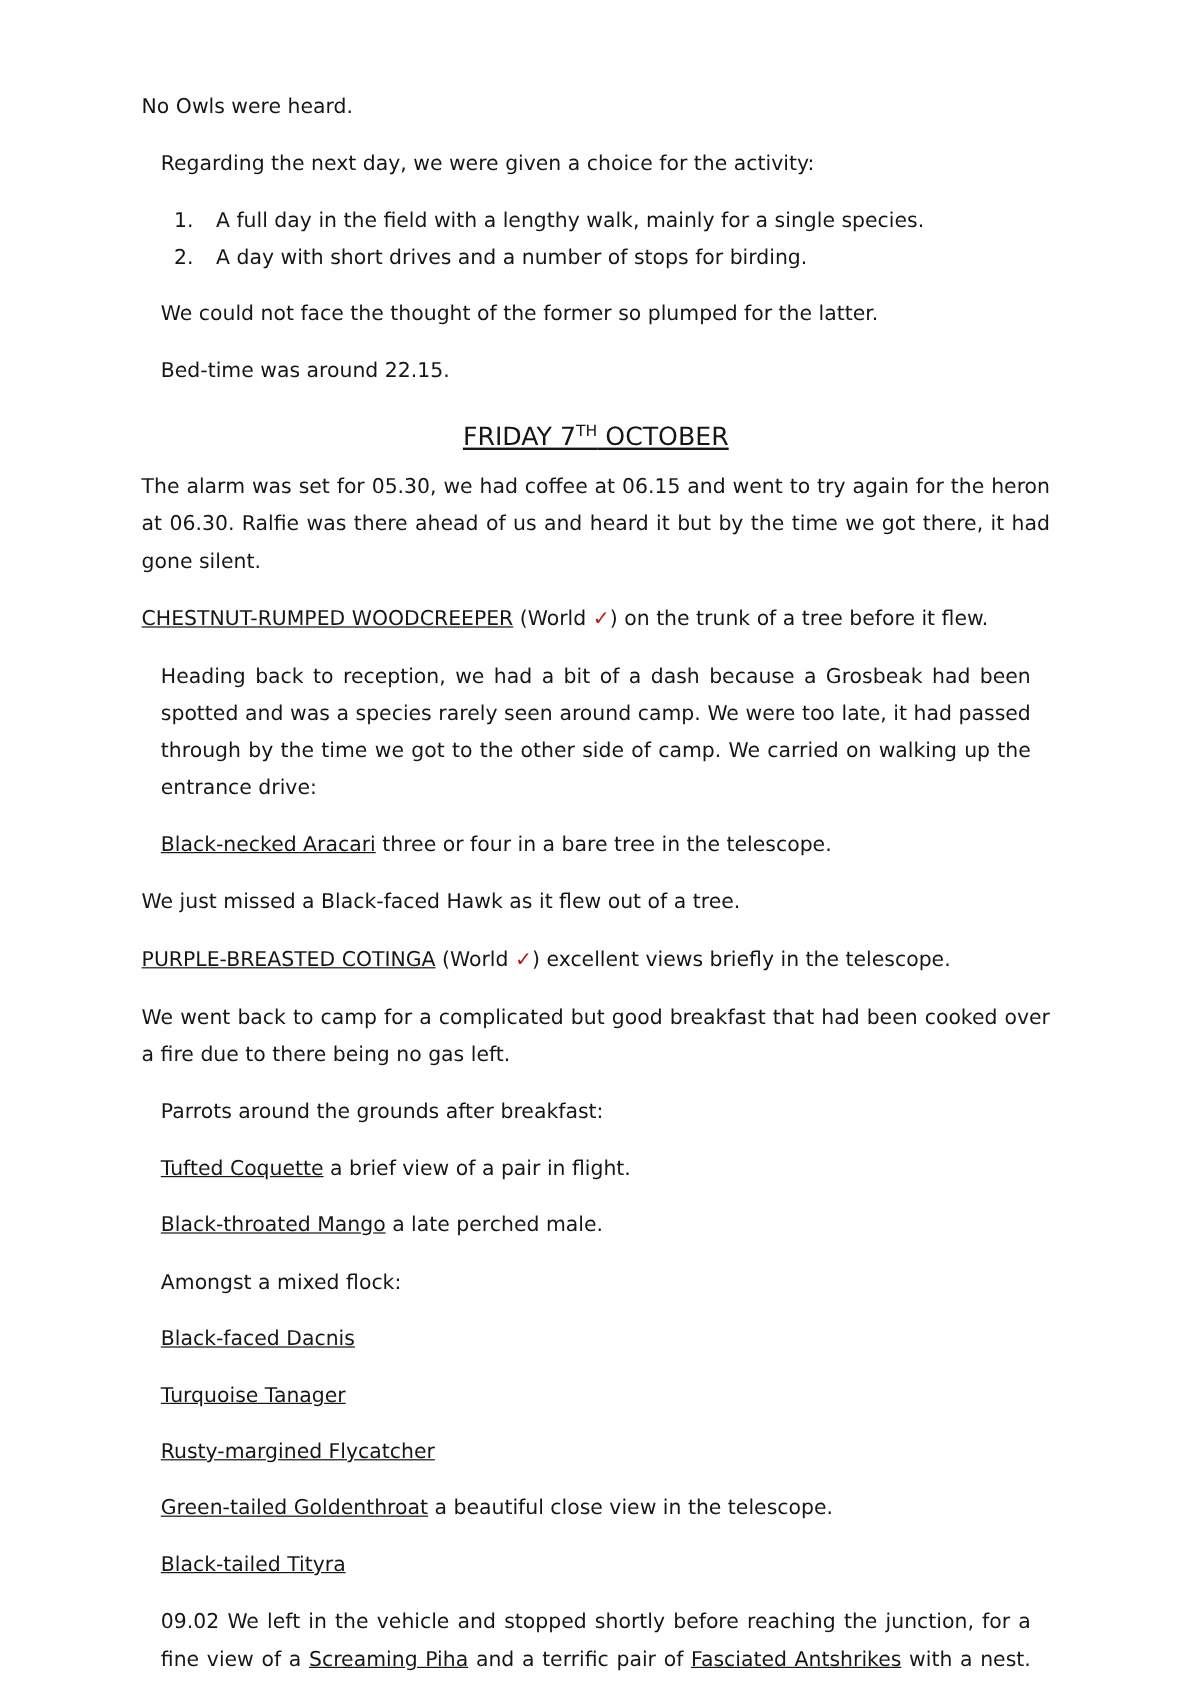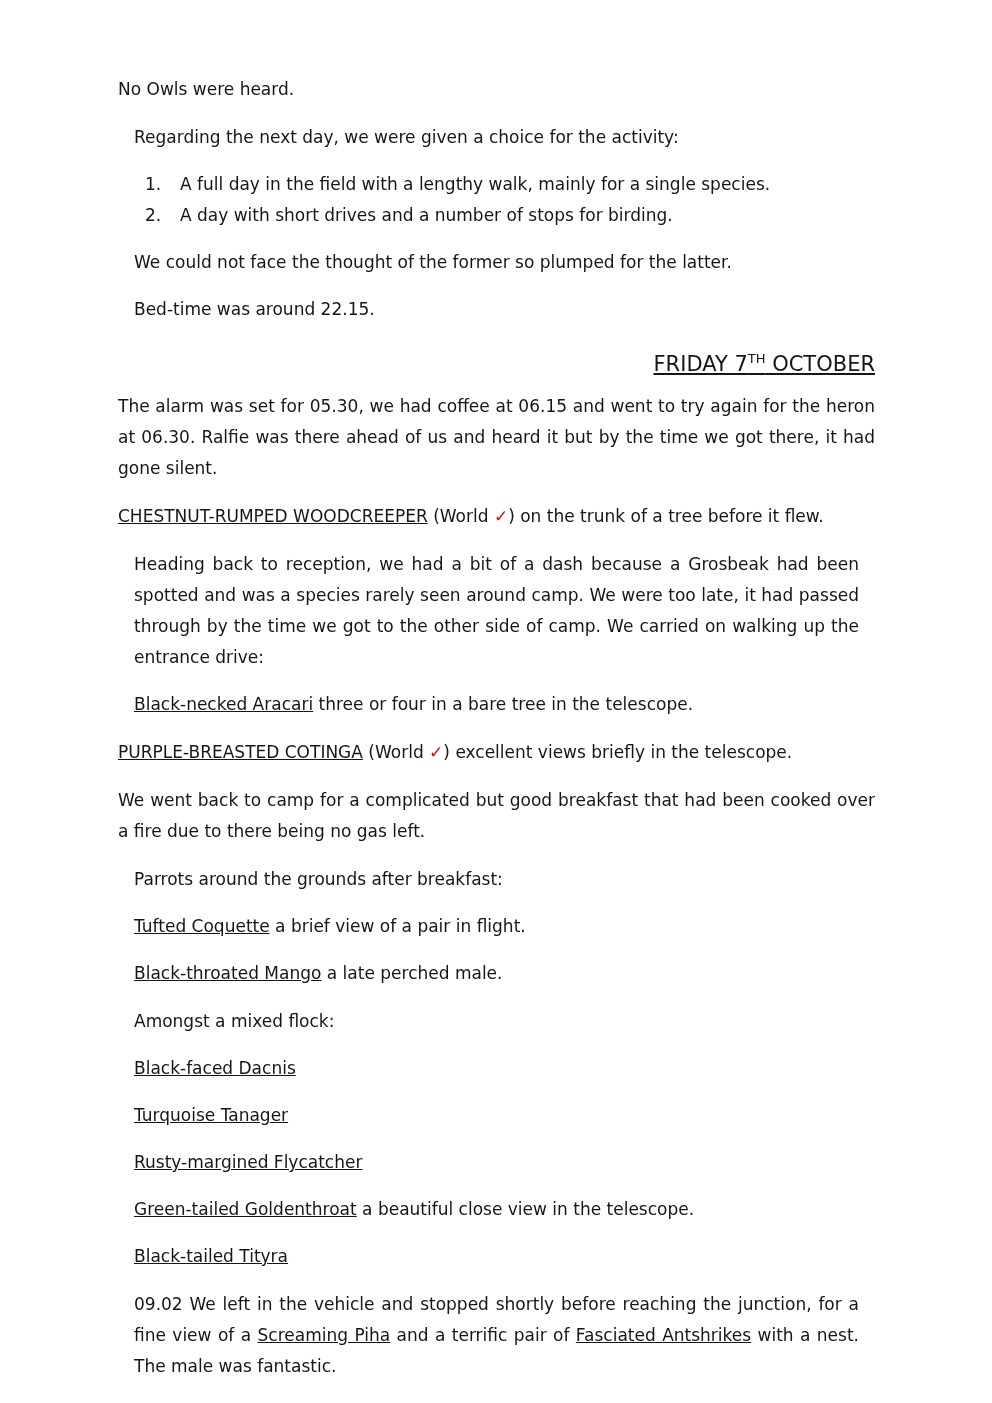--- a/index.html
+++ b/index.html
@@ -32,21 +32,21 @@
   .num{flex:none;width:35px;}
   .oli-text{flex:1;}
   .u{text-decoration:underline;}
   .check{color:var(--check);font-weight:bold;}
   .heading{
     font-size:21px;
     font-weight:400;
     line-height:34px;
     margin:22px 0 10px 0;
     text-decoration:underline;
-    text-align:right;
+    text-align:center;
   }
   .sup{font-size:13px;vertical-align:super;line-height:0;}
 </style>
 </head>
 <body>
 
 <div class="page">
 
   <p class="para">
     <span>No Owls were heard.</span>
@@ -80,20 +80,23 @@
 
   <p class="para"><span class="u">CHESTNUT-RUMPED WOODCREEPER</span><span> (World </span><span class="check">✓</span><span>) on the trunk of a tree before it flew.</span></p>
 
   <div class="para">
     <div class="line">
       <span>Heading back to reception, we had a bit of a dash because a Grosbeak had been spotted and was a species rarely seen around camp. We were too late, it had passed through by the time we got to the other side of camp. We carried on walking up the entrance drive:</span>
     </div>
     <div class="line"><span class="u">Black-necked Aracari</span><span> three or four in a bare tree in the telescope.</span></div>
   </div>
 
+  <p class="para">
+    <span>We just missed a Black-faced Hawk as it flew out of a tree.</span>
+  </p>
 
   <p class="para"><span class="u">PURPLE-BREASTED COTINGA</span><span> (World </span><span class="check">✓</span><span>) excellent views briefly in the telescope.</span></p>
 
   <p class="para">
     <span>We went back to camp for a complicated but good breakfast that had been cooked over a fire due to there being no gas left.</span>
   </p>
 
   <div class="para">
     <div class="line">
       <span>Parrots around the grounds after breakfast:</span>

